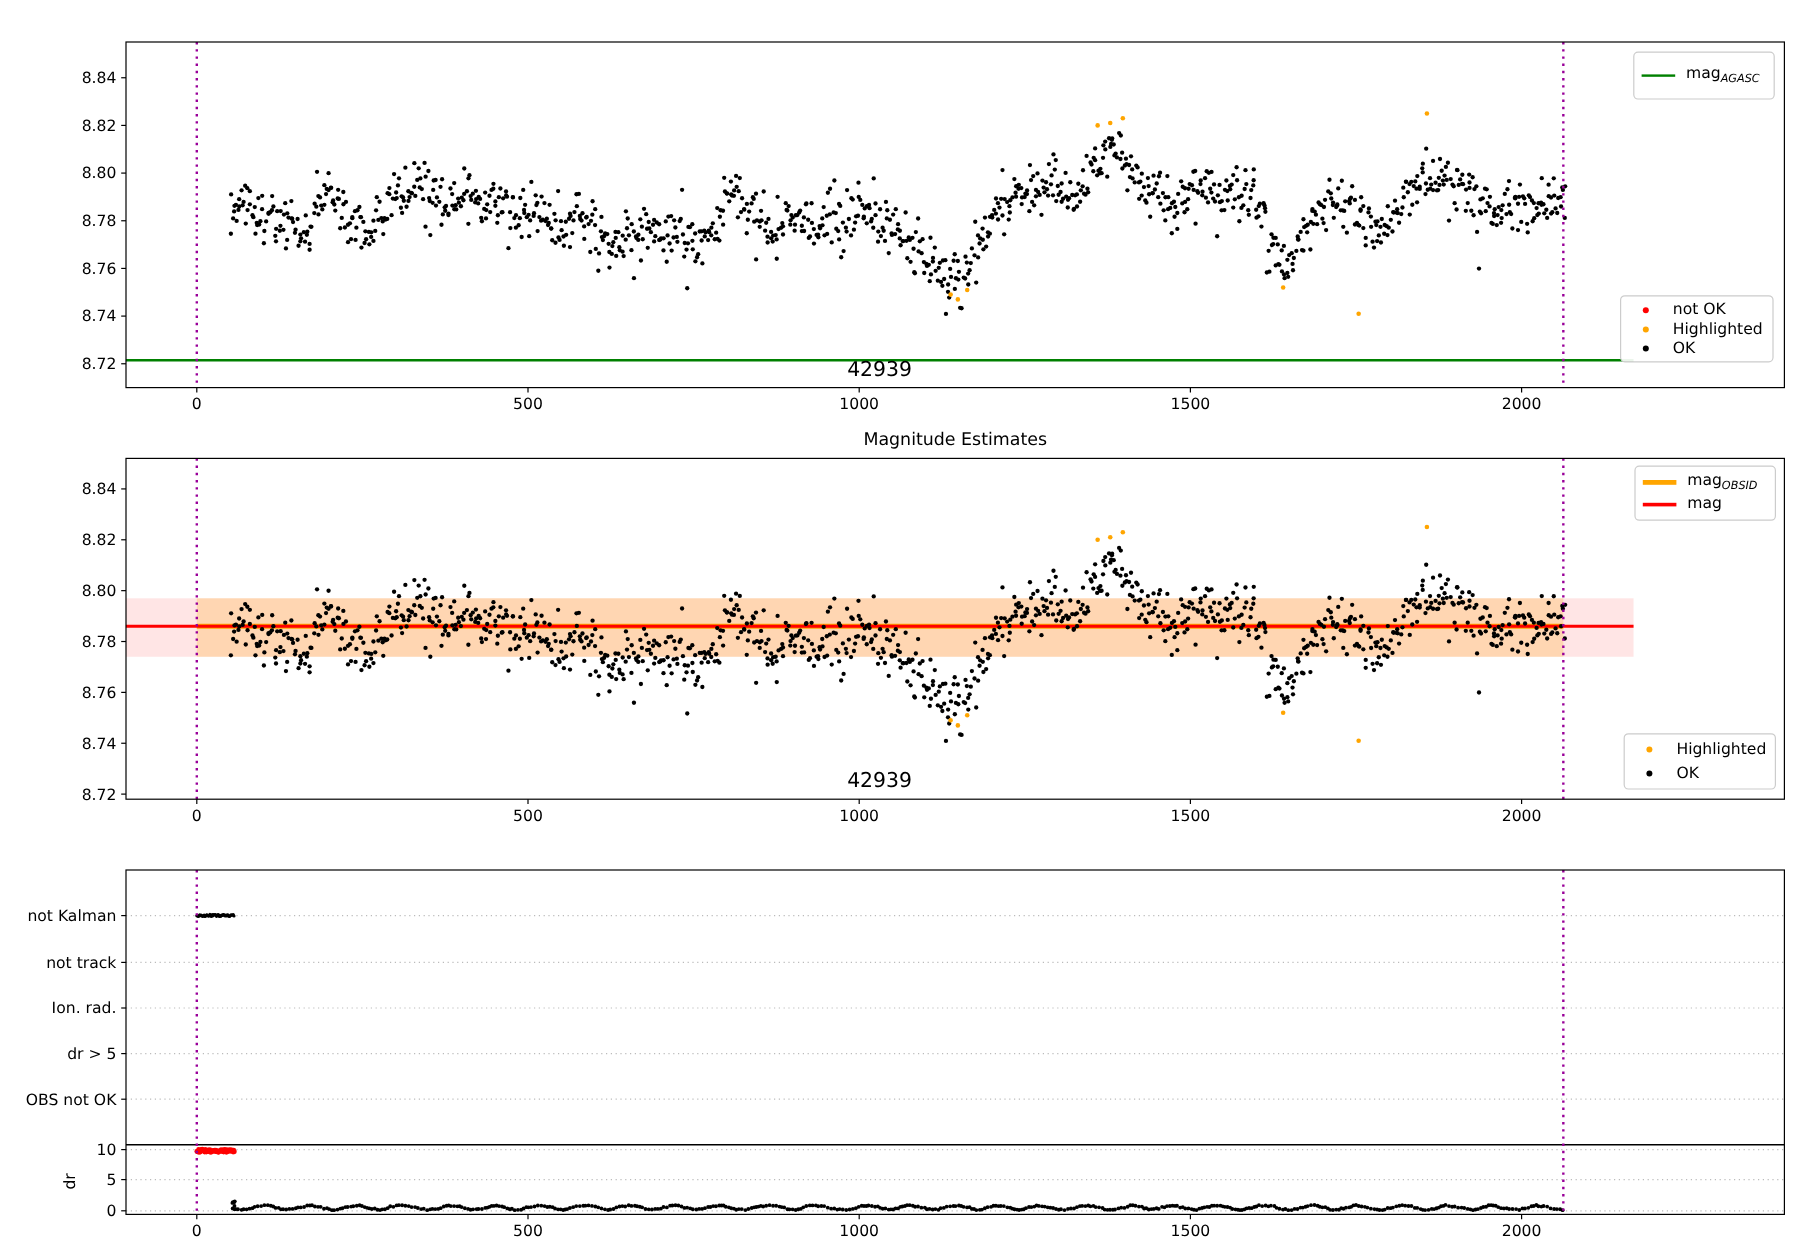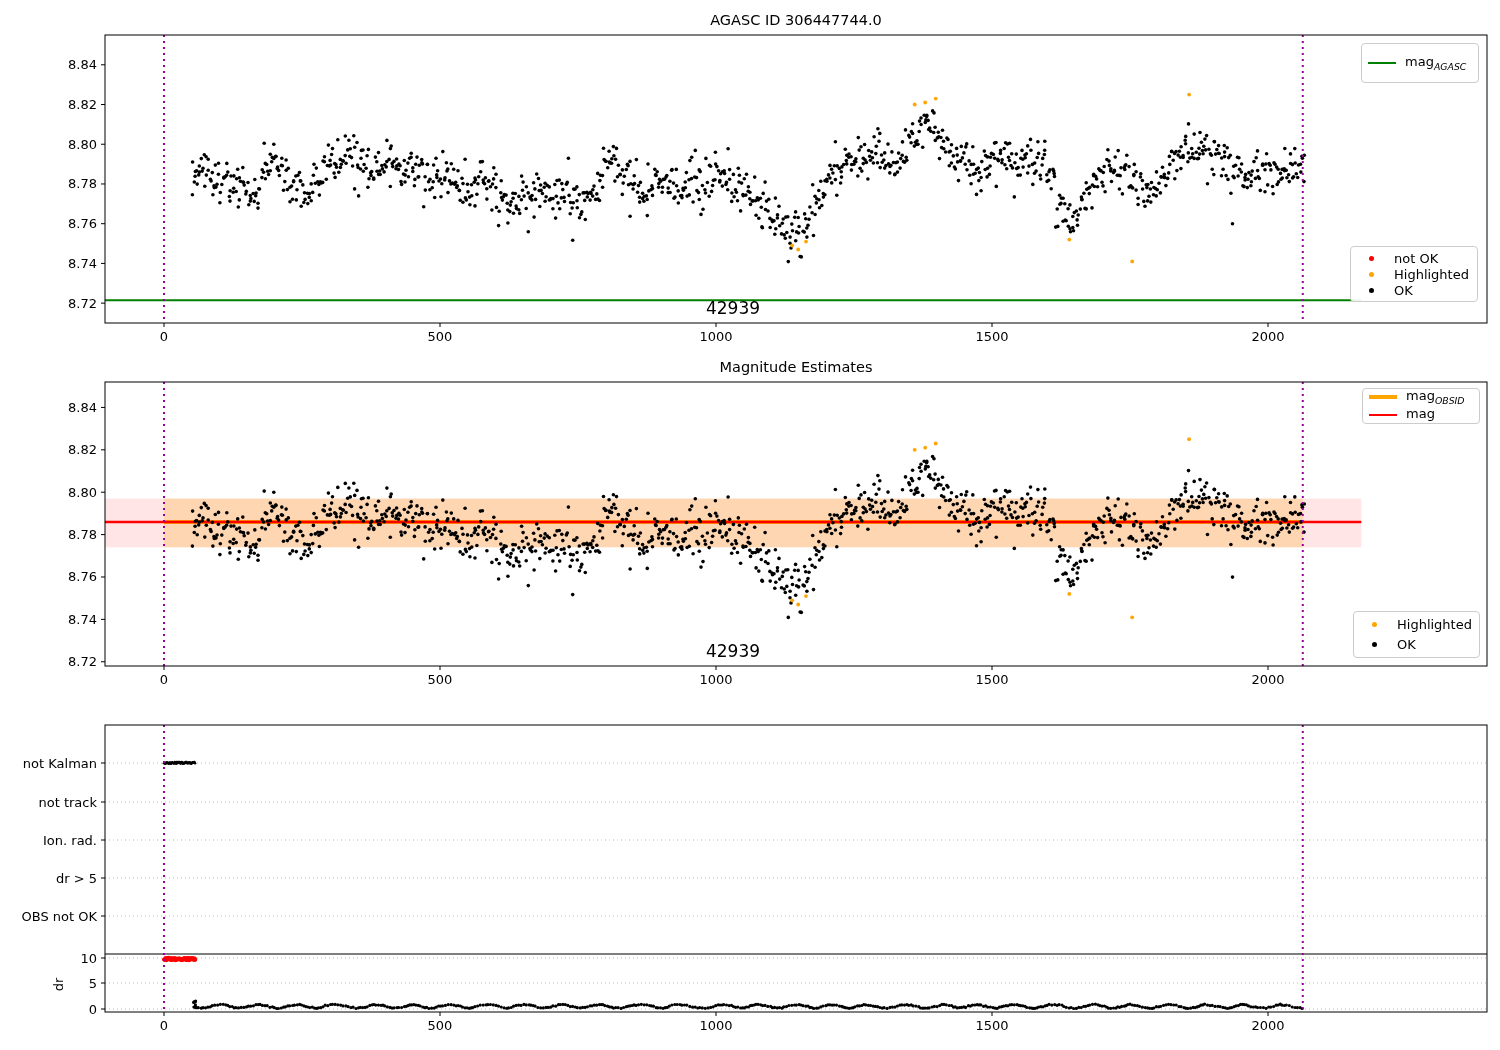--- a/index.html
+++ b/index.html
@@ -3100,21 +3100,20 @@
       <line x1="101" x2="105" y1="916" y2="916" stroke="#000000" stroke-width="1"></line>
       <text x="97" y="920.5" text-anchor="end" font-size="13" fill="#000" font-family="&quot;DejaVu Sans&quot;,&quot;Liberation Sans&quot;,sans-serif">OBS not OK</text>
       <line x1="101" x2="105" y1="958" y2="958" stroke="#000000" stroke-width="1"></line>
       <text x="97" y="962.5" text-anchor="end" font-size="13" fill="#000" font-family="&quot;DejaVu Sans&quot;,&quot;Liberation Sans&quot;,sans-serif">10</text>
       <line x1="101" x2="105" y1="983" y2="983" stroke="#000000" stroke-width="1"></line>
       <text x="97" y="987.5" text-anchor="end" font-size="13" fill="#000" font-family="&quot;DejaVu Sans&quot;,&quot;Liberation Sans&quot;,sans-serif">5</text>
       <line x1="101" x2="105" y1="1009" y2="1009" stroke="#000000" stroke-width="1"></line>
       <text x="97" y="1013.5" text-anchor="end" font-size="13" fill="#000" font-family="&quot;DejaVu Sans&quot;,&quot;Liberation Sans&quot;,sans-serif">0</text>
     </svg>
 
-  <div class="title" style="top:12px;">AGASC ID 306447744.0</div>
   <div class="title" style="top:359px;">Magnitude Estimates</div>
 
   <div class="anno" style="left:688px;top:302px;">42939</div>
   <div class="anno" style="left:688px;top:645px;">42939</div>
 
   <div class="drlabel" style="left:52px;top:977px;">dr</div>
 
   <div class="legend" style="left:1361px;top:43px;width:118px;height:40px;">
     <div class="lrow">
       <span class="handle">
@@ -3138,21 +3137,21 @@
       <span class="llabel">Highlighted</span>
     </div>
     <div class="lrow">
       <span class="handle">
           <span class="dot" style="background: rgb(0, 0, 0);"></span>
         </span>
       <span class="llabel">OK</span>
     </div>
   </div>
 
-  <div class="legend" style="left:1362px;top:388px;width:118px;height:36px;">
+  <div class="legend" style="left:1362px;top:388px;width:118px;height:46px;">
     <div class="lrow">
       <span class="handle">
         <span class="lline" style="height: 4px; background: rgb(255, 165, 0);"></span>
       </span>
       <span class="llabel"><span>mag</span><sub>OBSID</sub></span>
     </div>
     <div class="lrow">
       <span class="handle">
         <span class="lline" style="height: 2.5px; background: rgb(255, 0, 0);"></span>
       </span>

